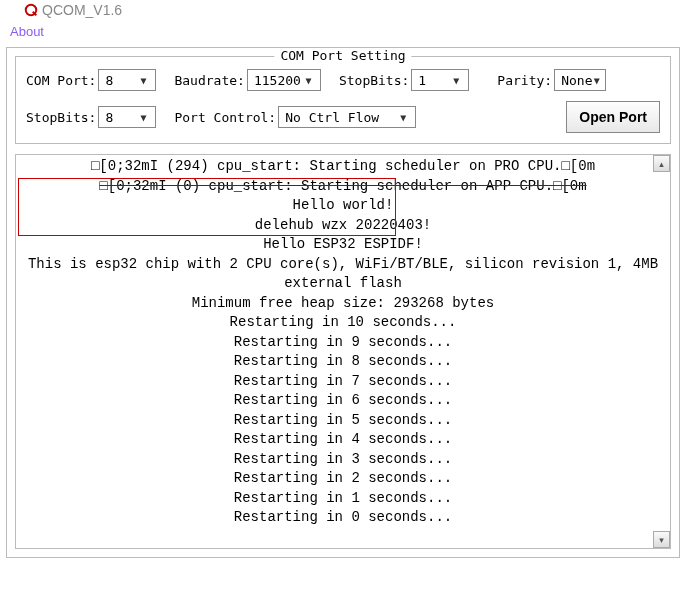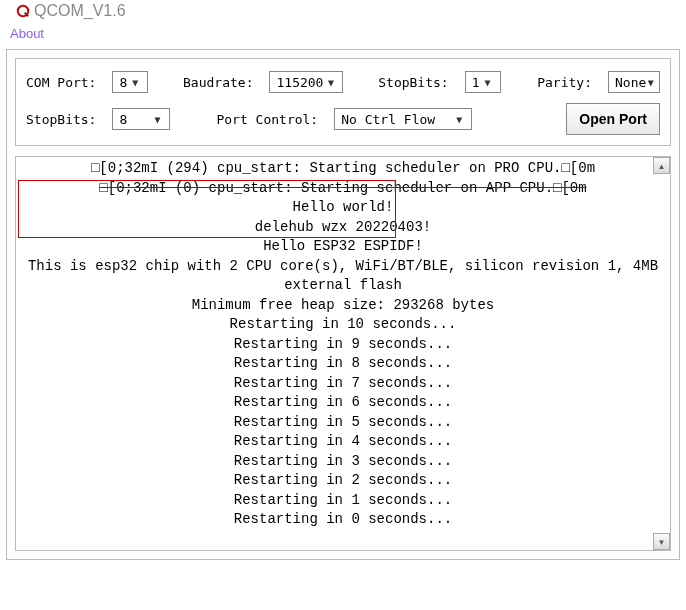--- a/index.html
+++ b/index.html
@@ -9,23 +9,23 @@
     font-family: "Microsoft YaHei", Tahoma, sans-serif;
     font-size: 12px;
     background: #fff;
     width: 686px;
     height: 610px;
     overflow: hidden;
   }
   .titlebar {
     display: flex;
     align-items: center;
-    padding: 2px 16px;
+    padding: 2px 24px;
     color: #888;
-    font-size: 16px;
+    font-size: 14px;
   }
   .titlebar-icon {
     width: 14px;
     height: 14px;
     margin-right: 4px;
   }
   .menubar {
     padding: 4px 10px 6px 10px;
     font-size: 13px;
     color: #8b5cf6;
@@ -47,21 +47,21 @@
     left: 50%;
     transform: translateX(-50%);
     background: #fff;
     padding: 0 6px;
     font-family: "SimSun","NSimSun",monospace;
     font-size: 13px;
   }
   .row {
     display: flex;
     align-items: center;
-    gap: 16px;
+    gap: 2px;
     margin-bottom: 10px;
   }
   .row:last-child { margin-bottom: 0; }
   .label {
     font-family: "SimSun","NSimSun",monospace;
     font-size: 13px;
     white-space: nowrap;
   }
   .combo {
     display: inline-flex;
@@ -146,20 +146,21 @@
   <span>QCOM_V1.6</span>
 </div>
 
 <div class="menubar">
   <span>About</span>
 </div>
 
 <div class="outer-frame">
 
   <div class="fieldset">
+    <div class="fieldset-legend">COM Port Setting</div>
 
     <div class="row">
       <span class="label">COM Port:</span>
       <div class="combo" style="width:58px">
         <span class="val">8</span>
         <span class="arrow">▼</span>
       </div>
       <span style="width:14px"></span>
       <span class="label">Baudrate:</span>
       <div class="combo" style="width:74px">

